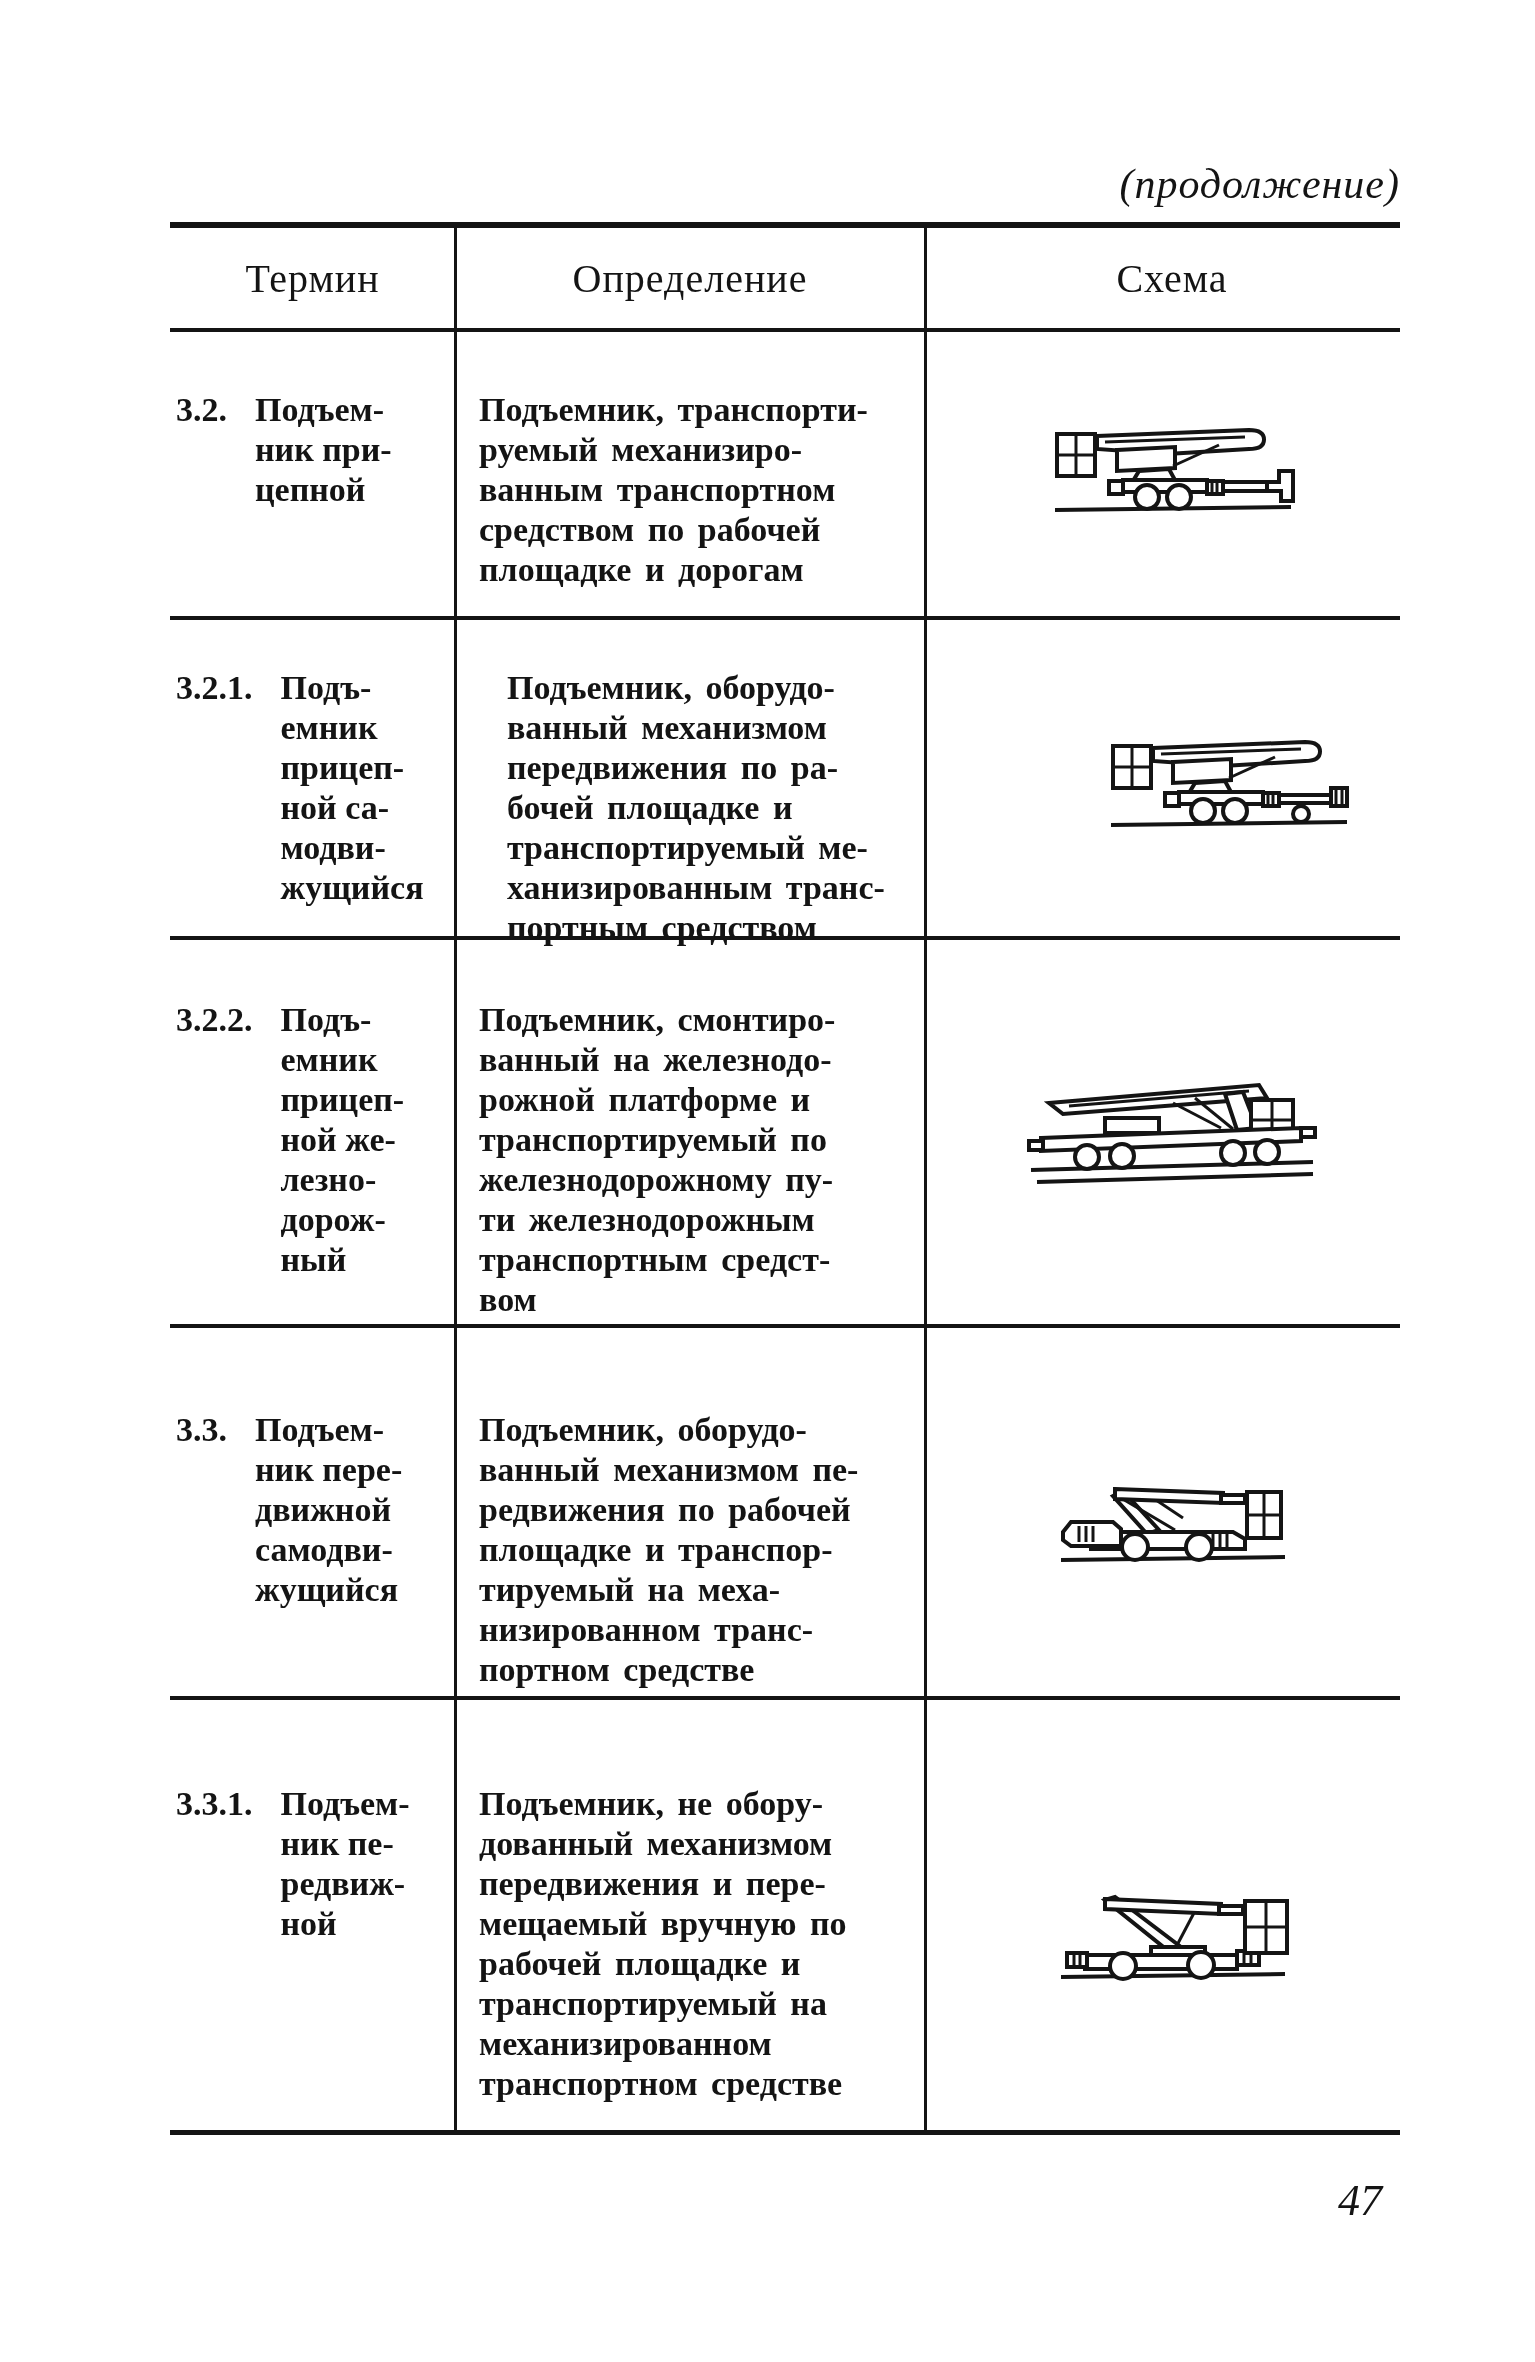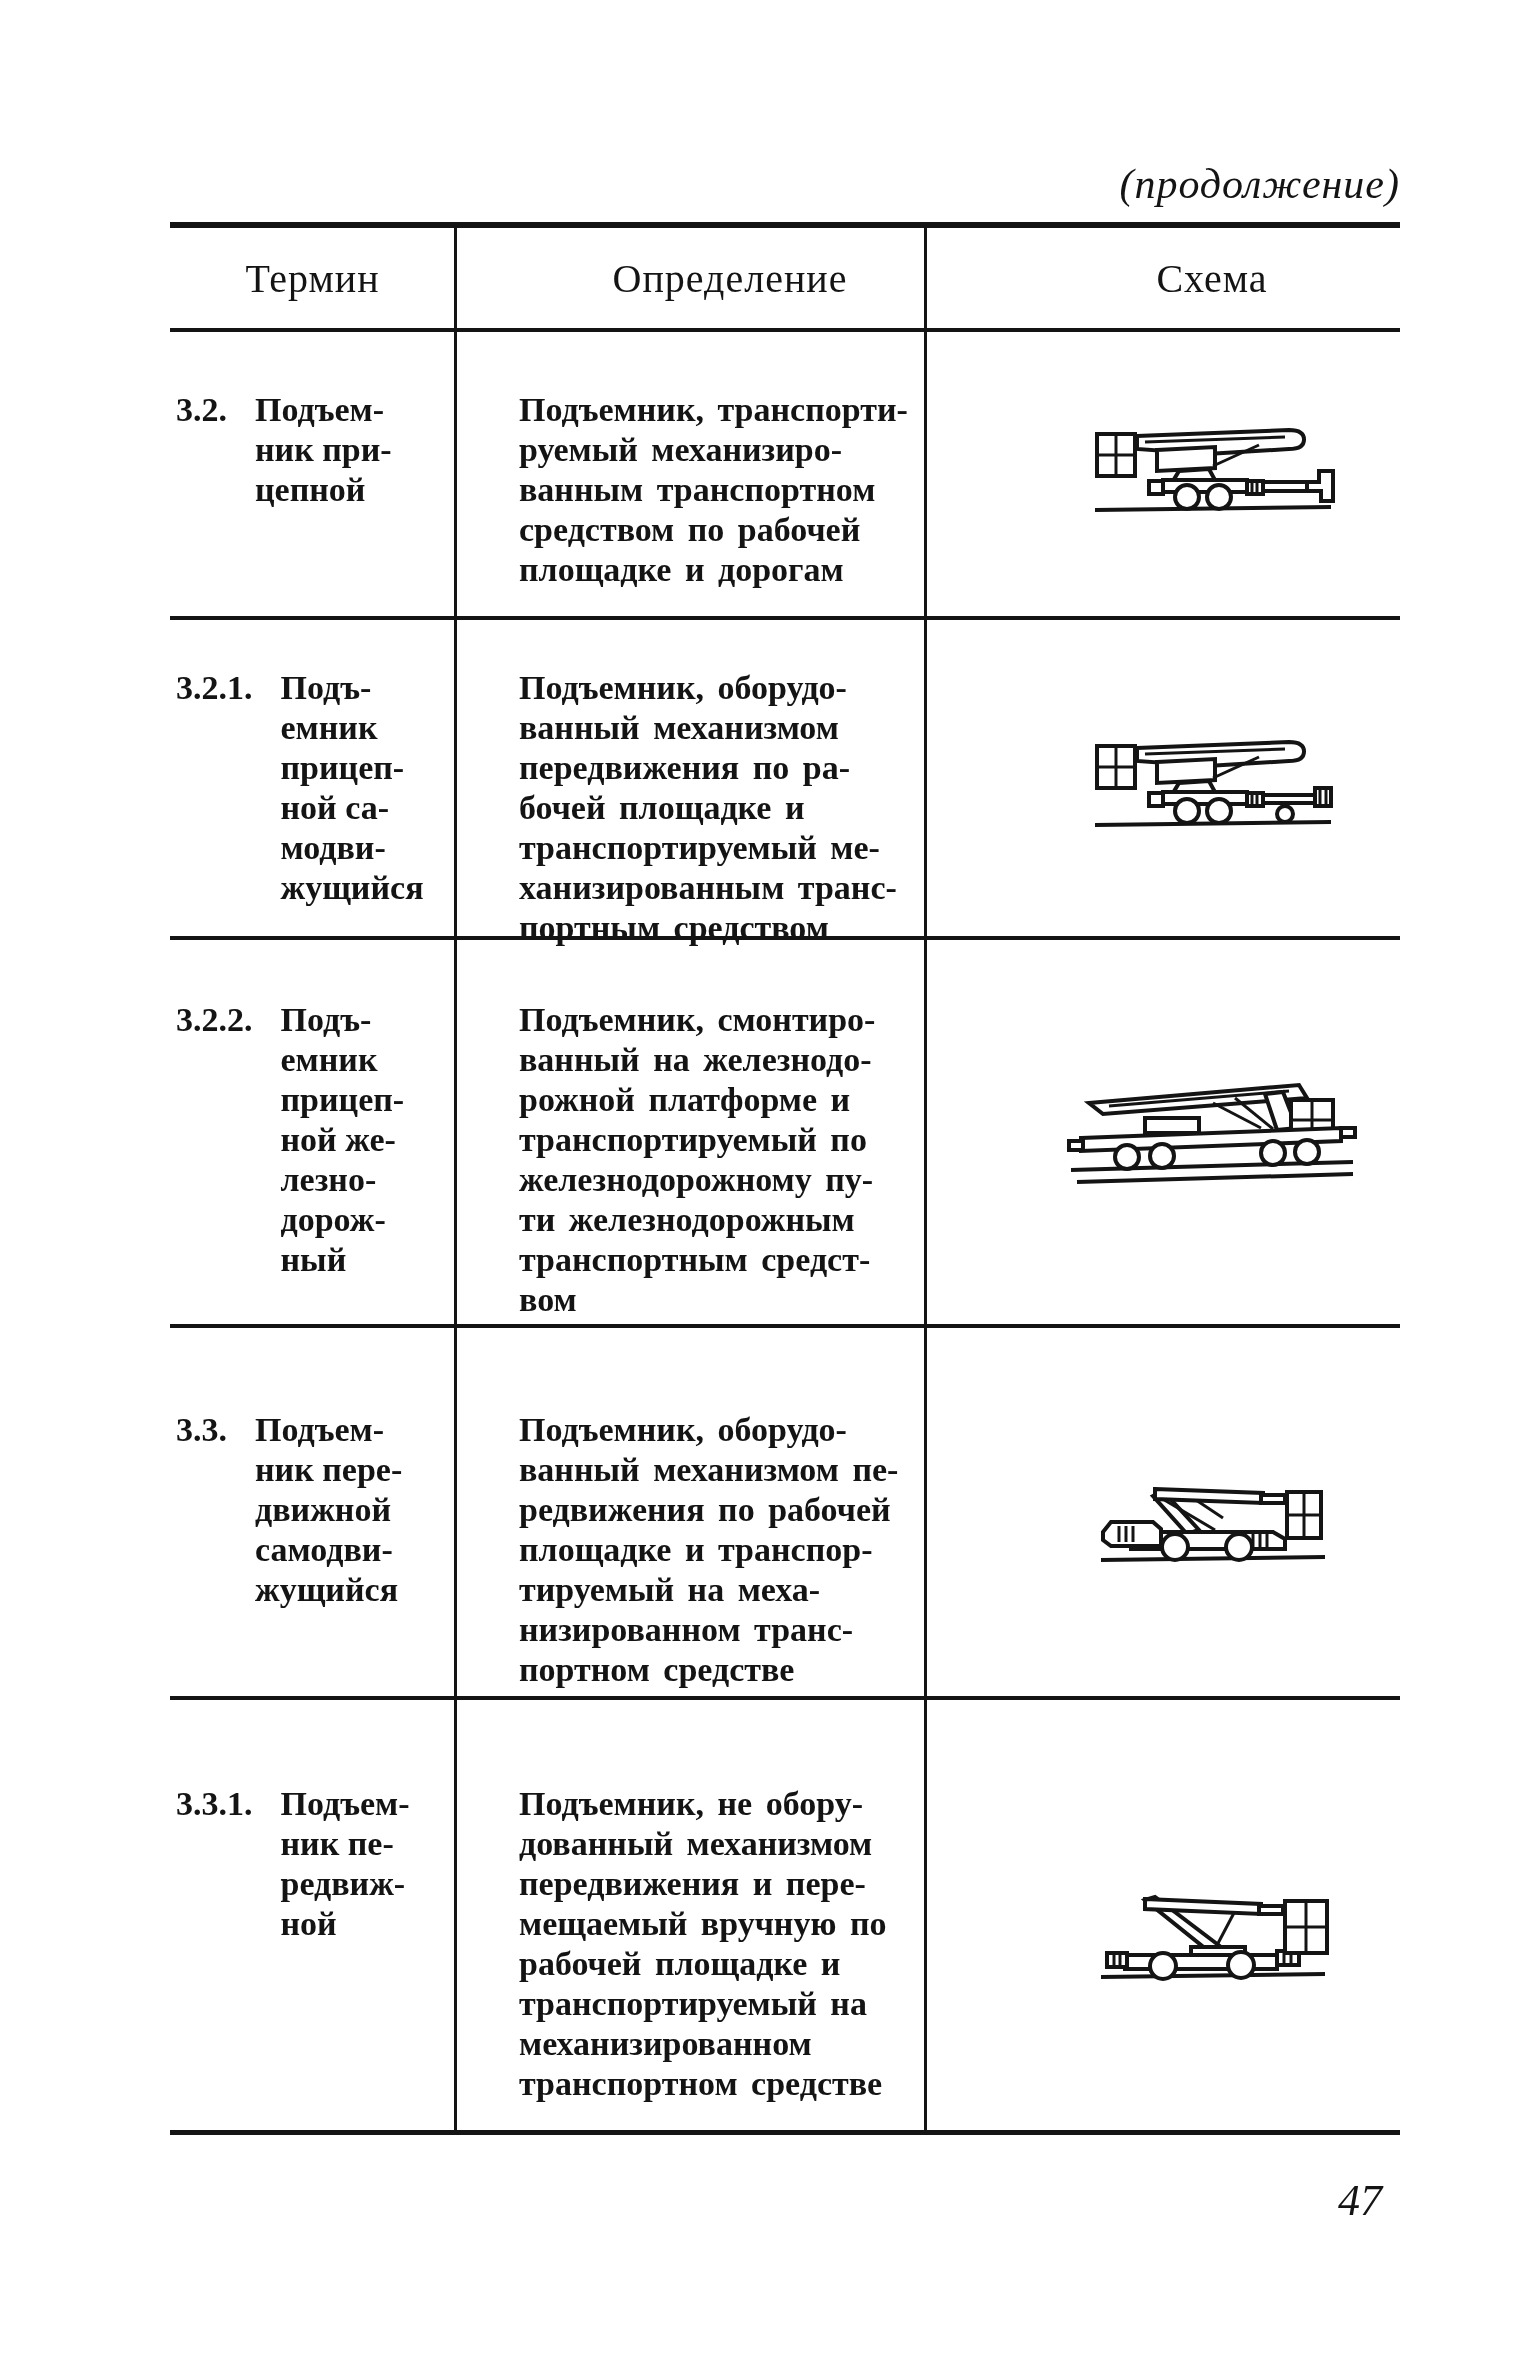--- a/index.html
+++ b/index.html
@@ -26,27 +26,27 @@
     border-bottom:5px solid #141414;
     box-sizing:content-box;
   }
   .vline{position:absolute;top:0;bottom:0;width:3px;background:#141414;}
   .v1{left:284px;}
   .v2{left:754px;}
   .row{display:flex;border-bottom:4px solid #141414;}
   .row:last-child{border-bottom:none;}
   .head{height:100px;}
   .r1{height:284px;--pt:58px;--ps:91px;}
-  .r2{height:316px;--pt:48px;--ps:115px;}
+  .r2{height:316px;gap:28px;--pt:48px;--ps:115px;}
   .r3{height:384px;--pt:60px;--ps:130px;}
   .r4{height:368px;--pt:82px;--ps:142px;}
   .r5{height:430px;--pt:84px;--ps:183px;}
   .c{box-sizing:border-box;flex:none;}
   .c1{width:285px;}
-  .c2{width:470px;margin-left:40px;}
+  .c2{width:470px;}
   .c3{width:475px;padding-left:19px;}
   .hcell{
     display:flex;align-items:center;justify-content:center;
     font-size:40px;letter-spacing:1px;
   }
   .term{
     display:flex;gap:10px;
     padding:var(--pt) 4px 0 6px;
     font-size:34px;line-height:40px;font-weight:bold;
   }

